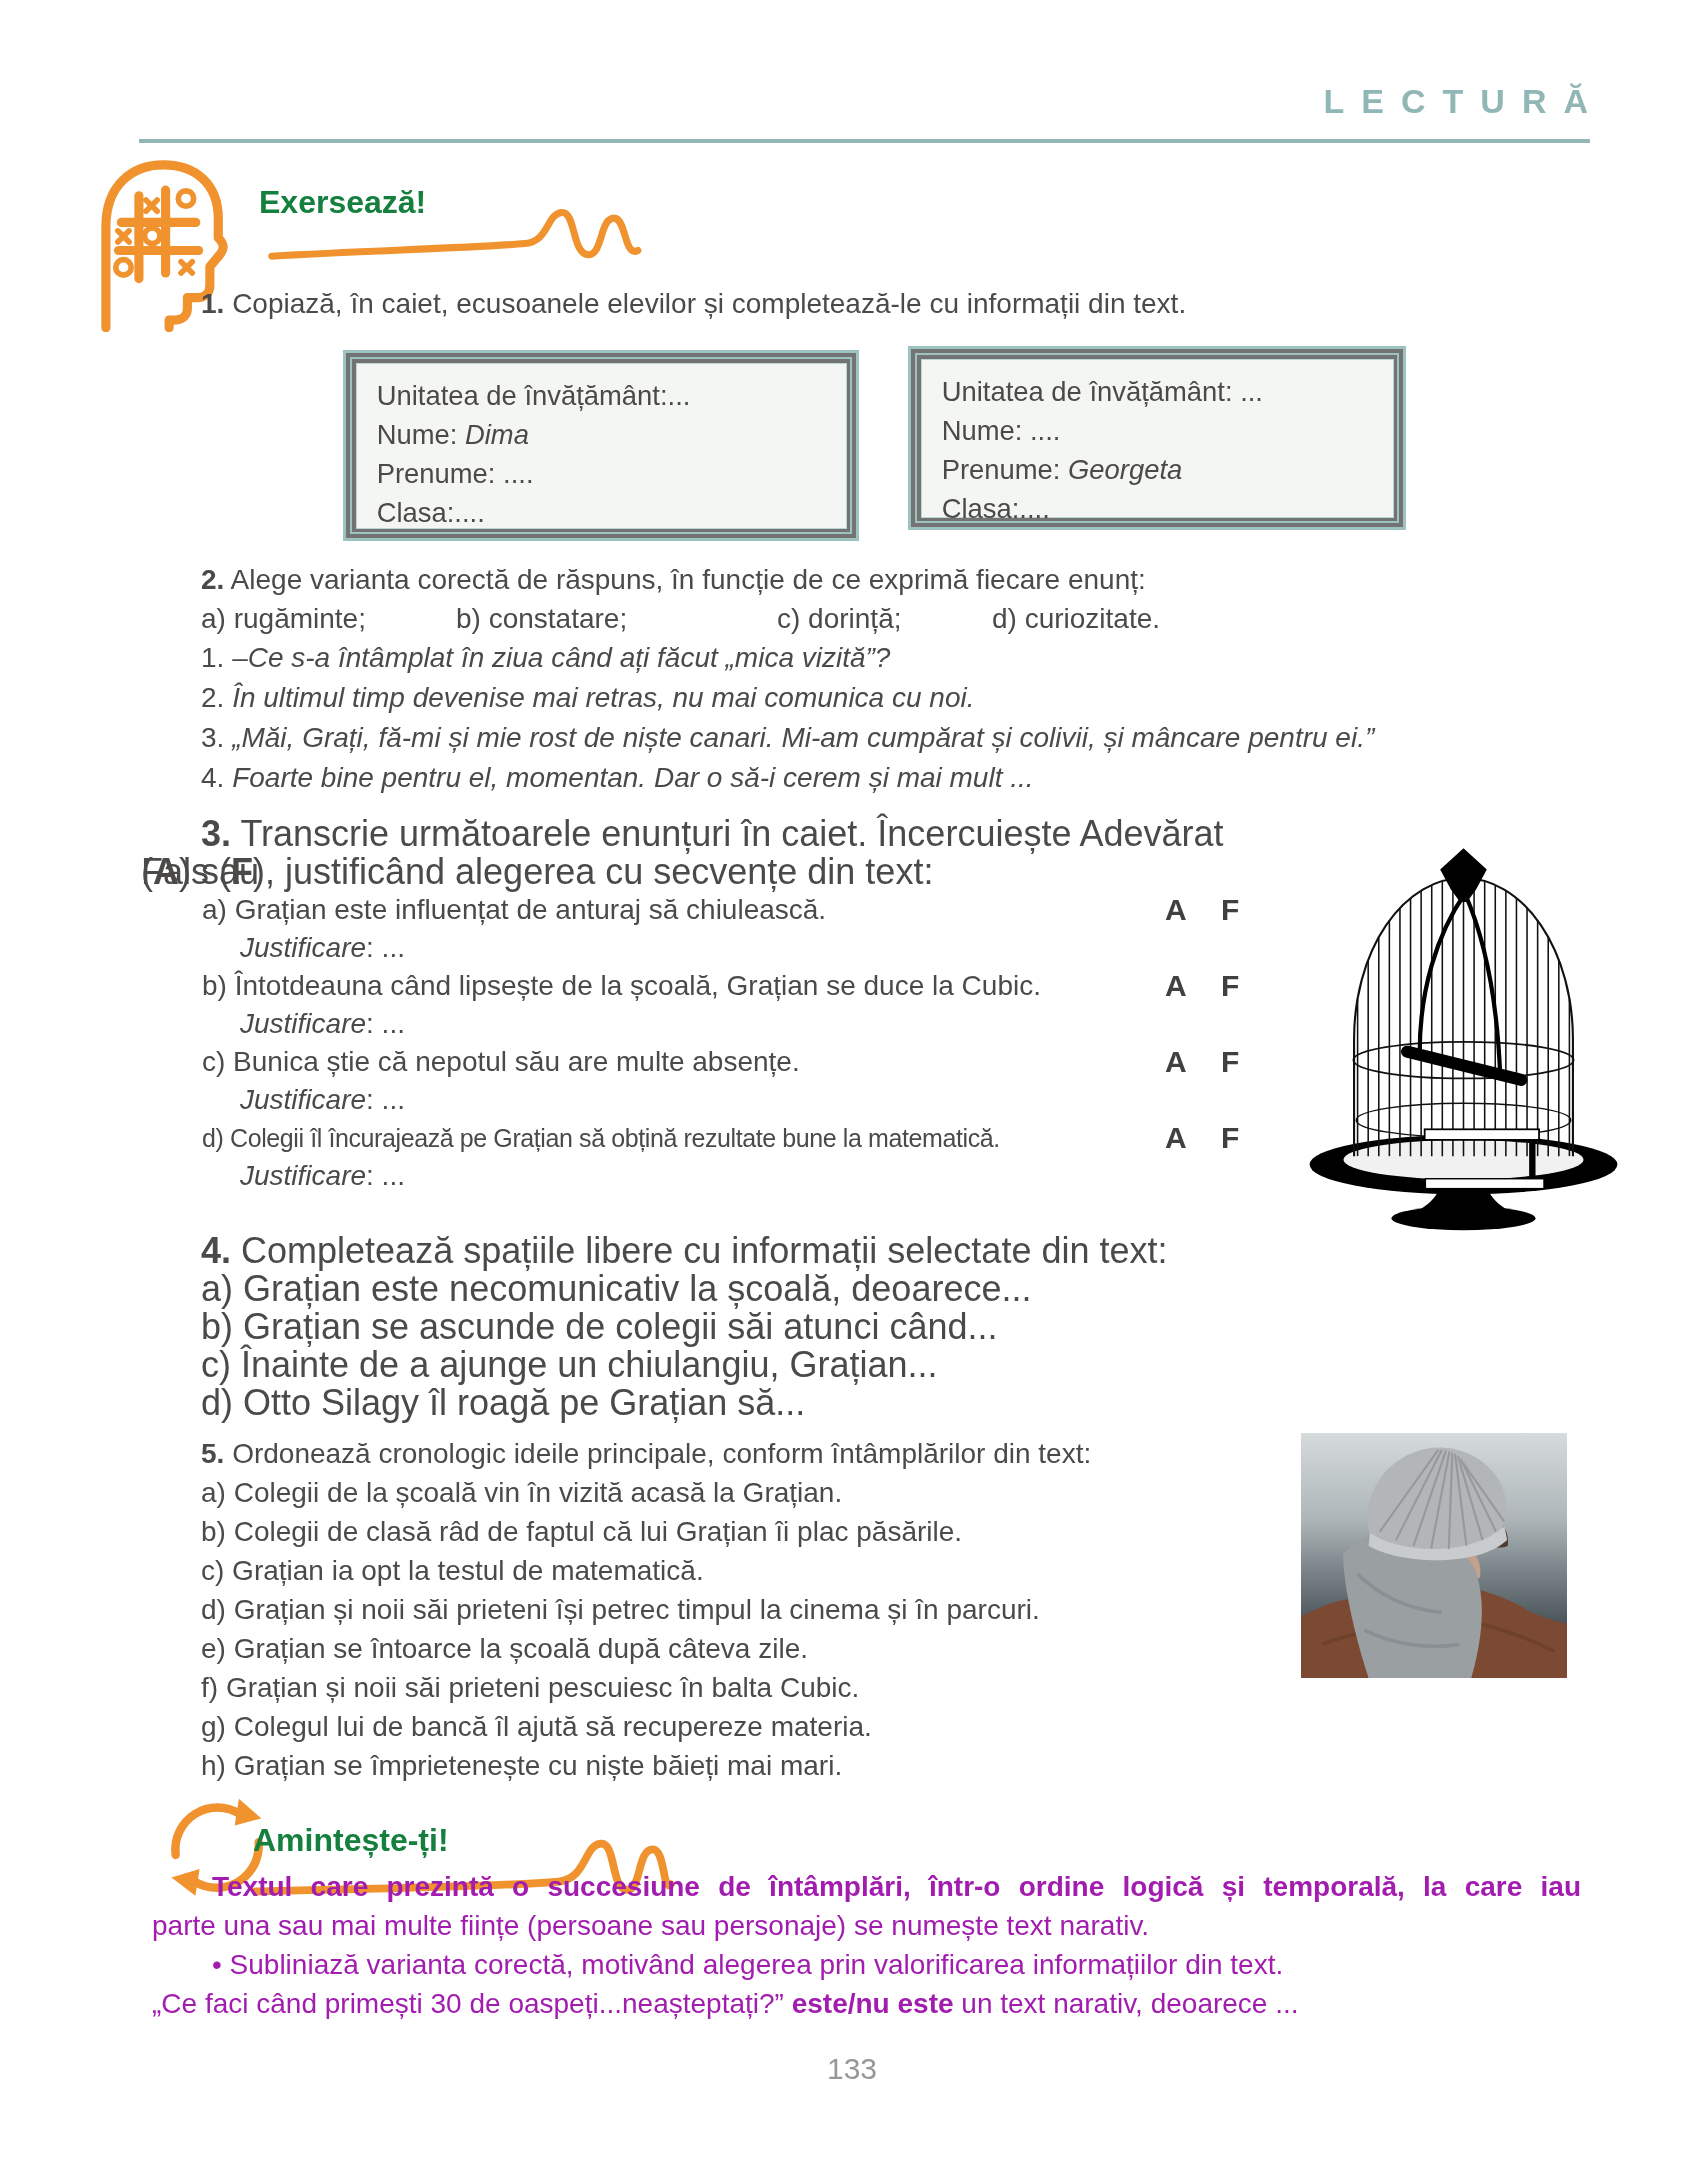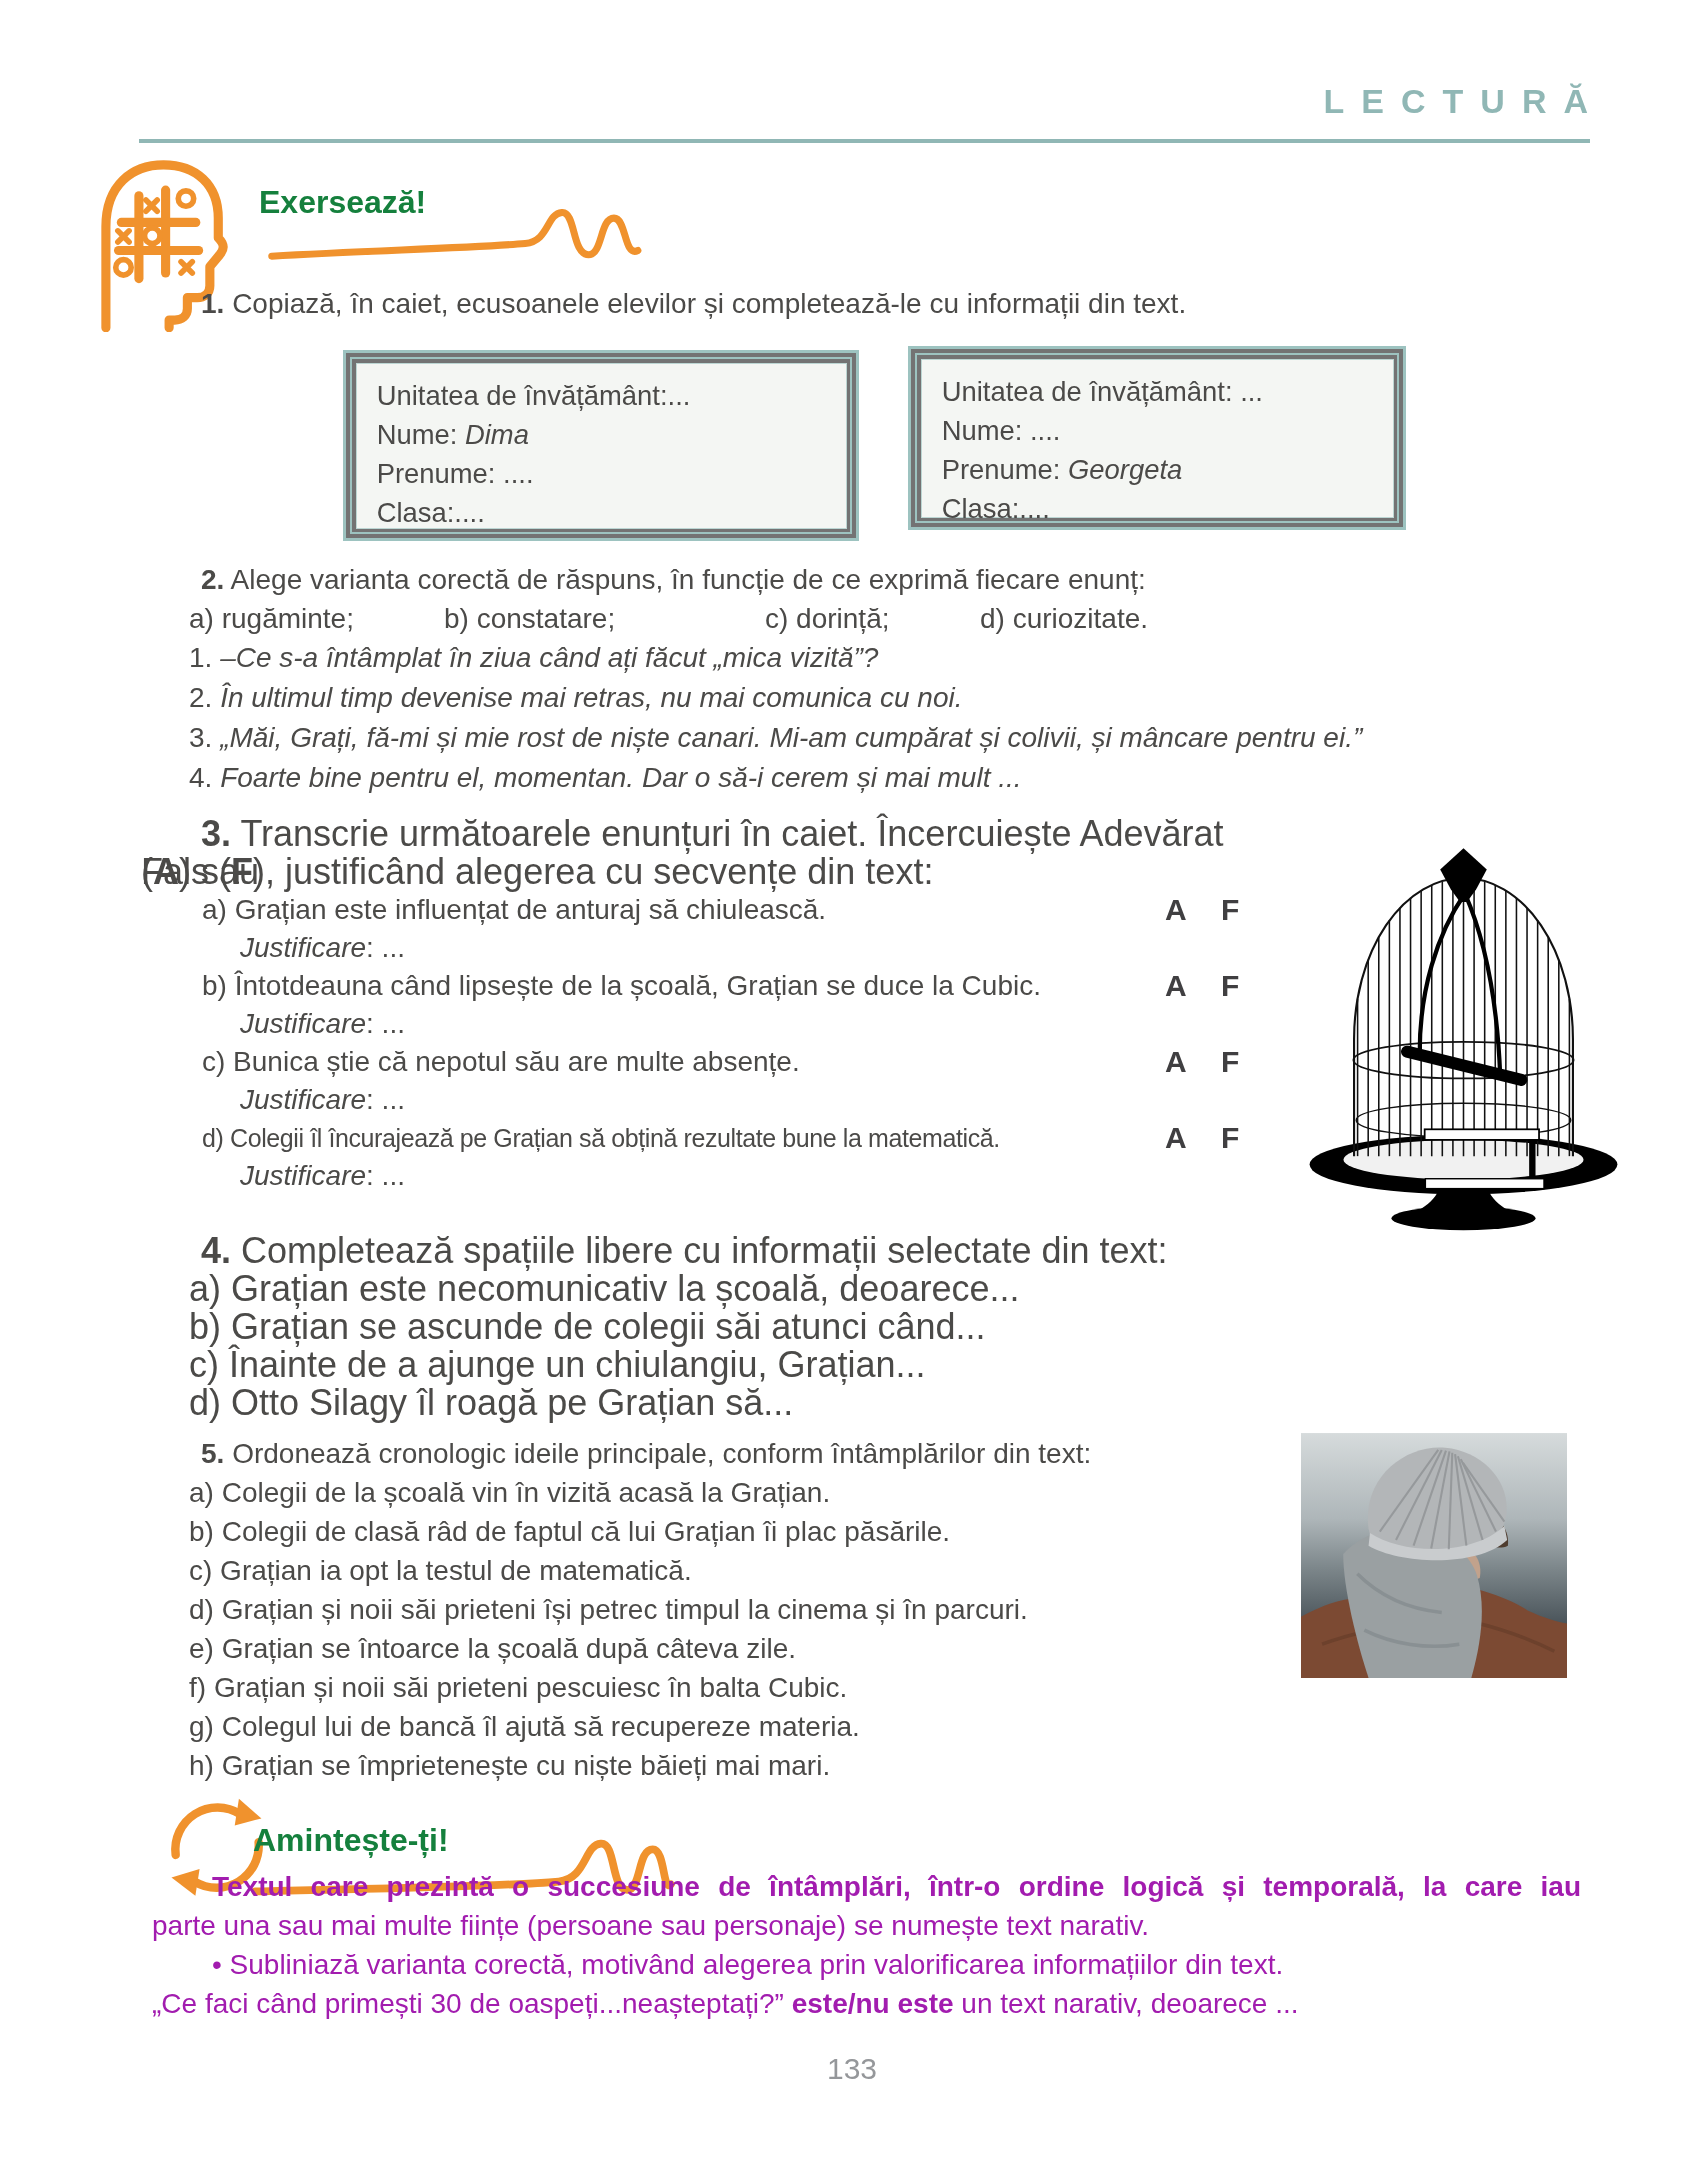--- a/index.html
+++ b/index.html
@@ -17,21 +17,21 @@
   .sec-title{position:absolute;font-size:32px;font-weight:bold;color:#15803d;}
 
   
   .tx{font-size:28px;line-height:39px;}
   .num{font-weight:bold;}
   .it{font-style:italic;}
   .bd{font-weight:bold;}
 
   .block{position:absolute;left:141px;width:1197px;}
   .indent{text-indent:60px;}
-  .item{margin-left:48px;}
+  .item{margin-left:60px;}
 
   
   .badge{position:absolute;border:3.5px solid #9dc3c0;background:#737373;padding:4.2px;}
   .badge-mid{border:2.1px solid #9dc3c0;padding:3.5px;height:100%;box-sizing:border-box;}
   .badge-in{border:1.4px solid #bcd6d3;background:#f4f6f3;height:100%;box-sizing:border-box;
     padding:12.7px 11.3px 7px 20px;font-size:27.4px;line-height:39px;color:#4b4a48;}
 
   
   .opt{display:inline-block;}
   .opt-a{width:255px;} .opt-b{width:321px;} .opt-c{width:215px;}

